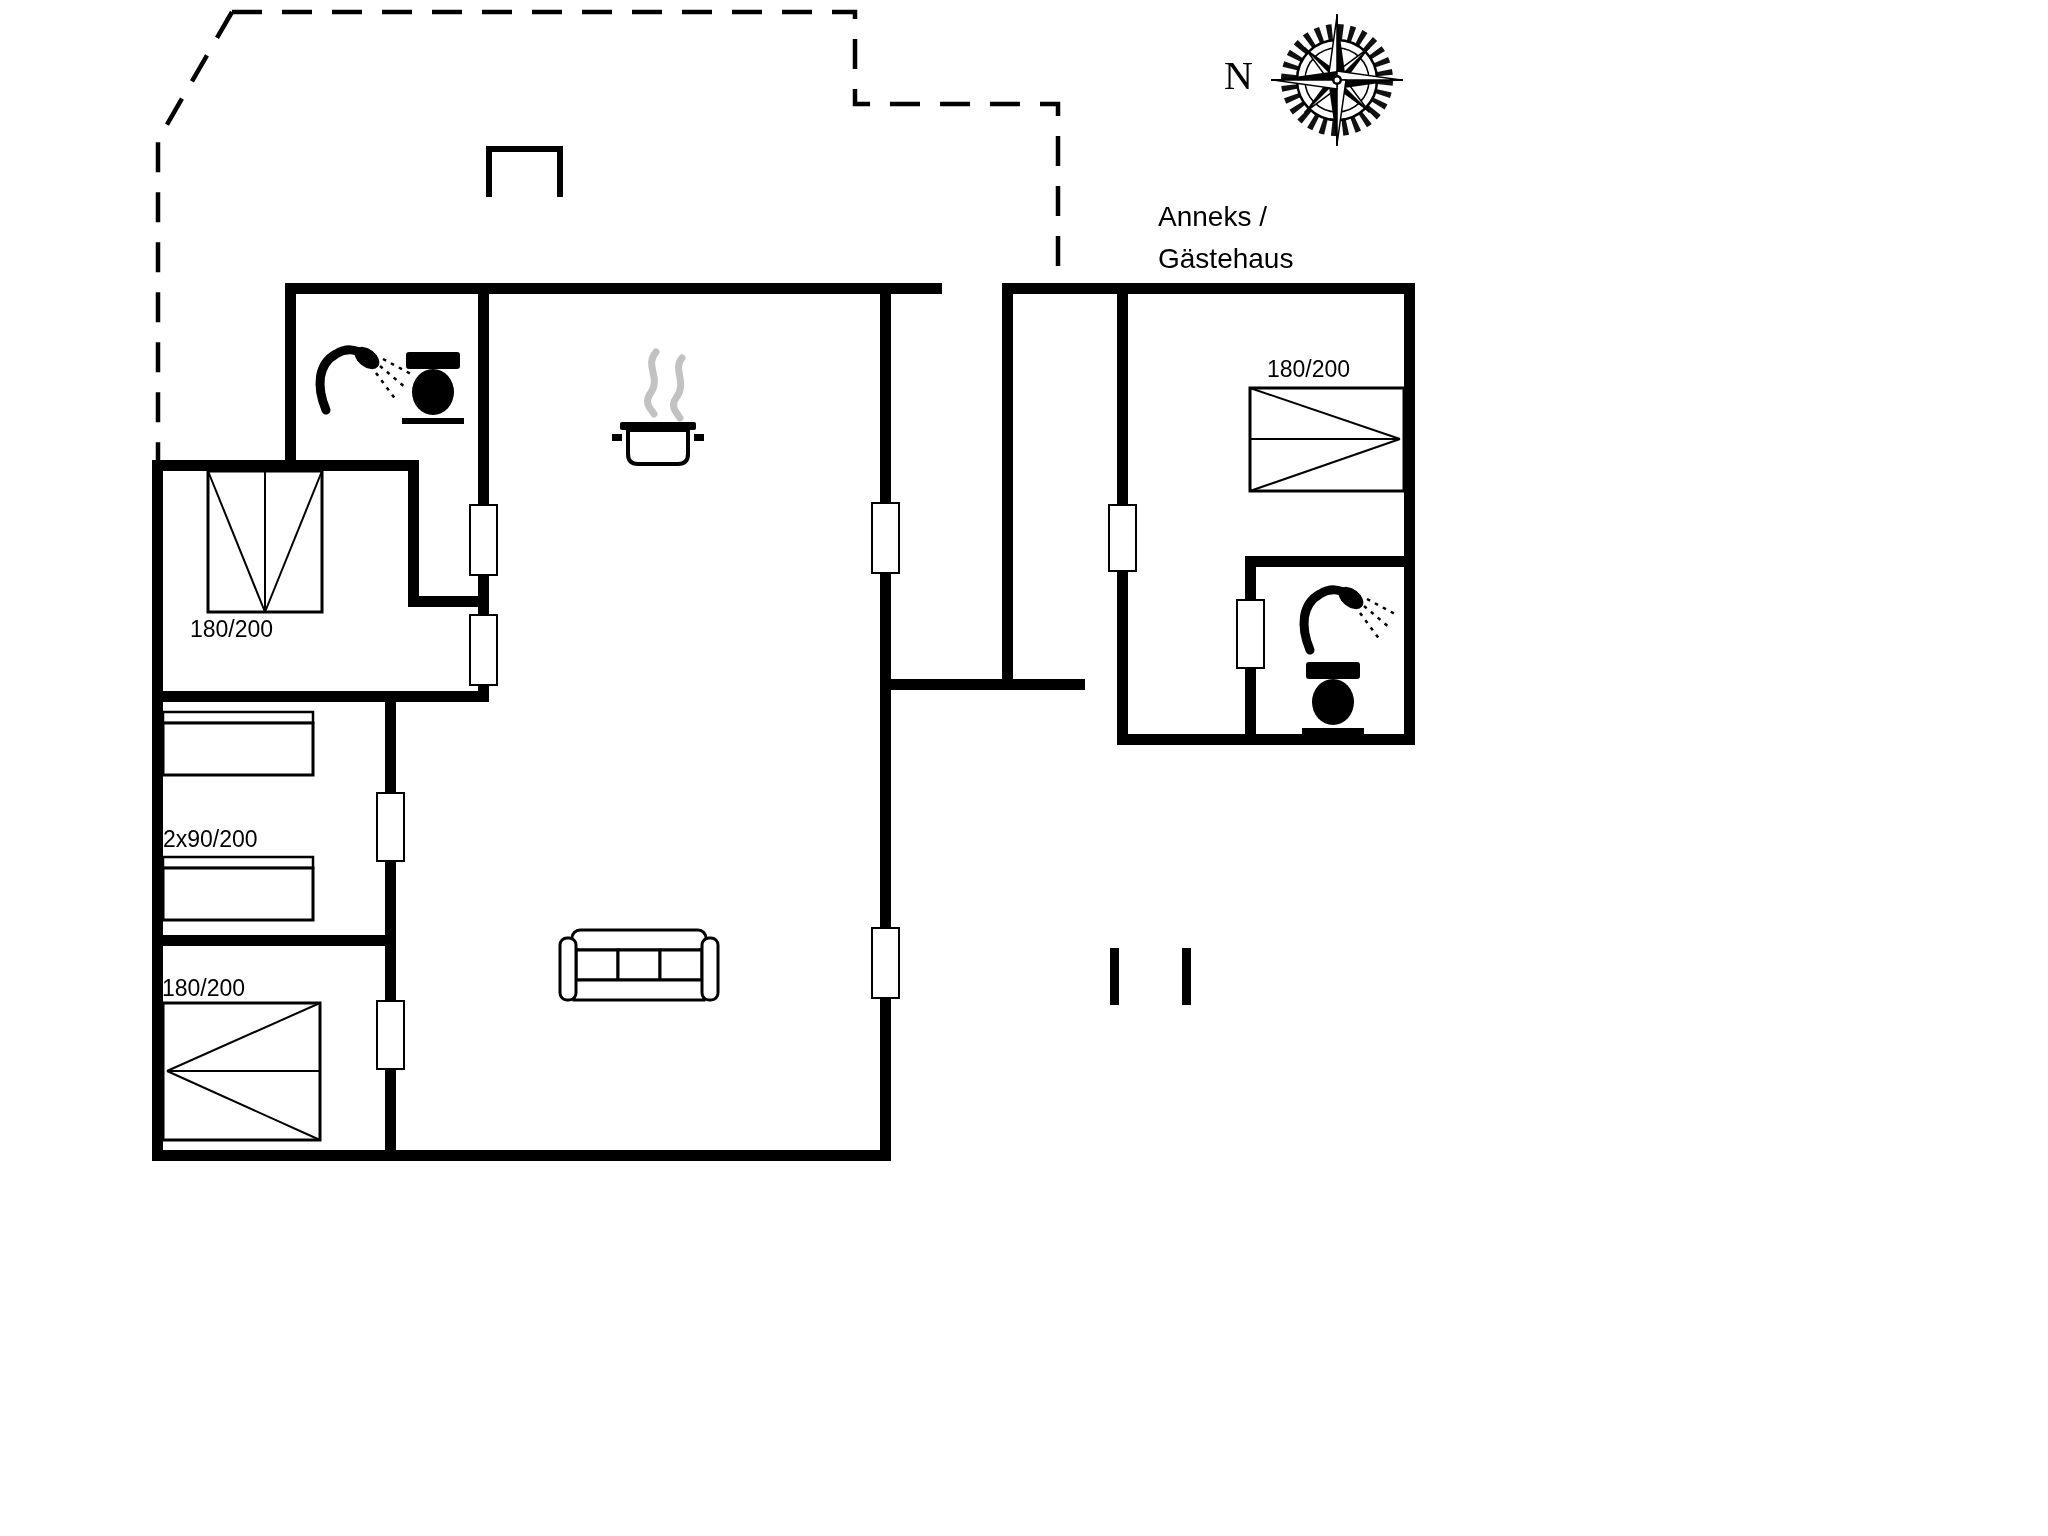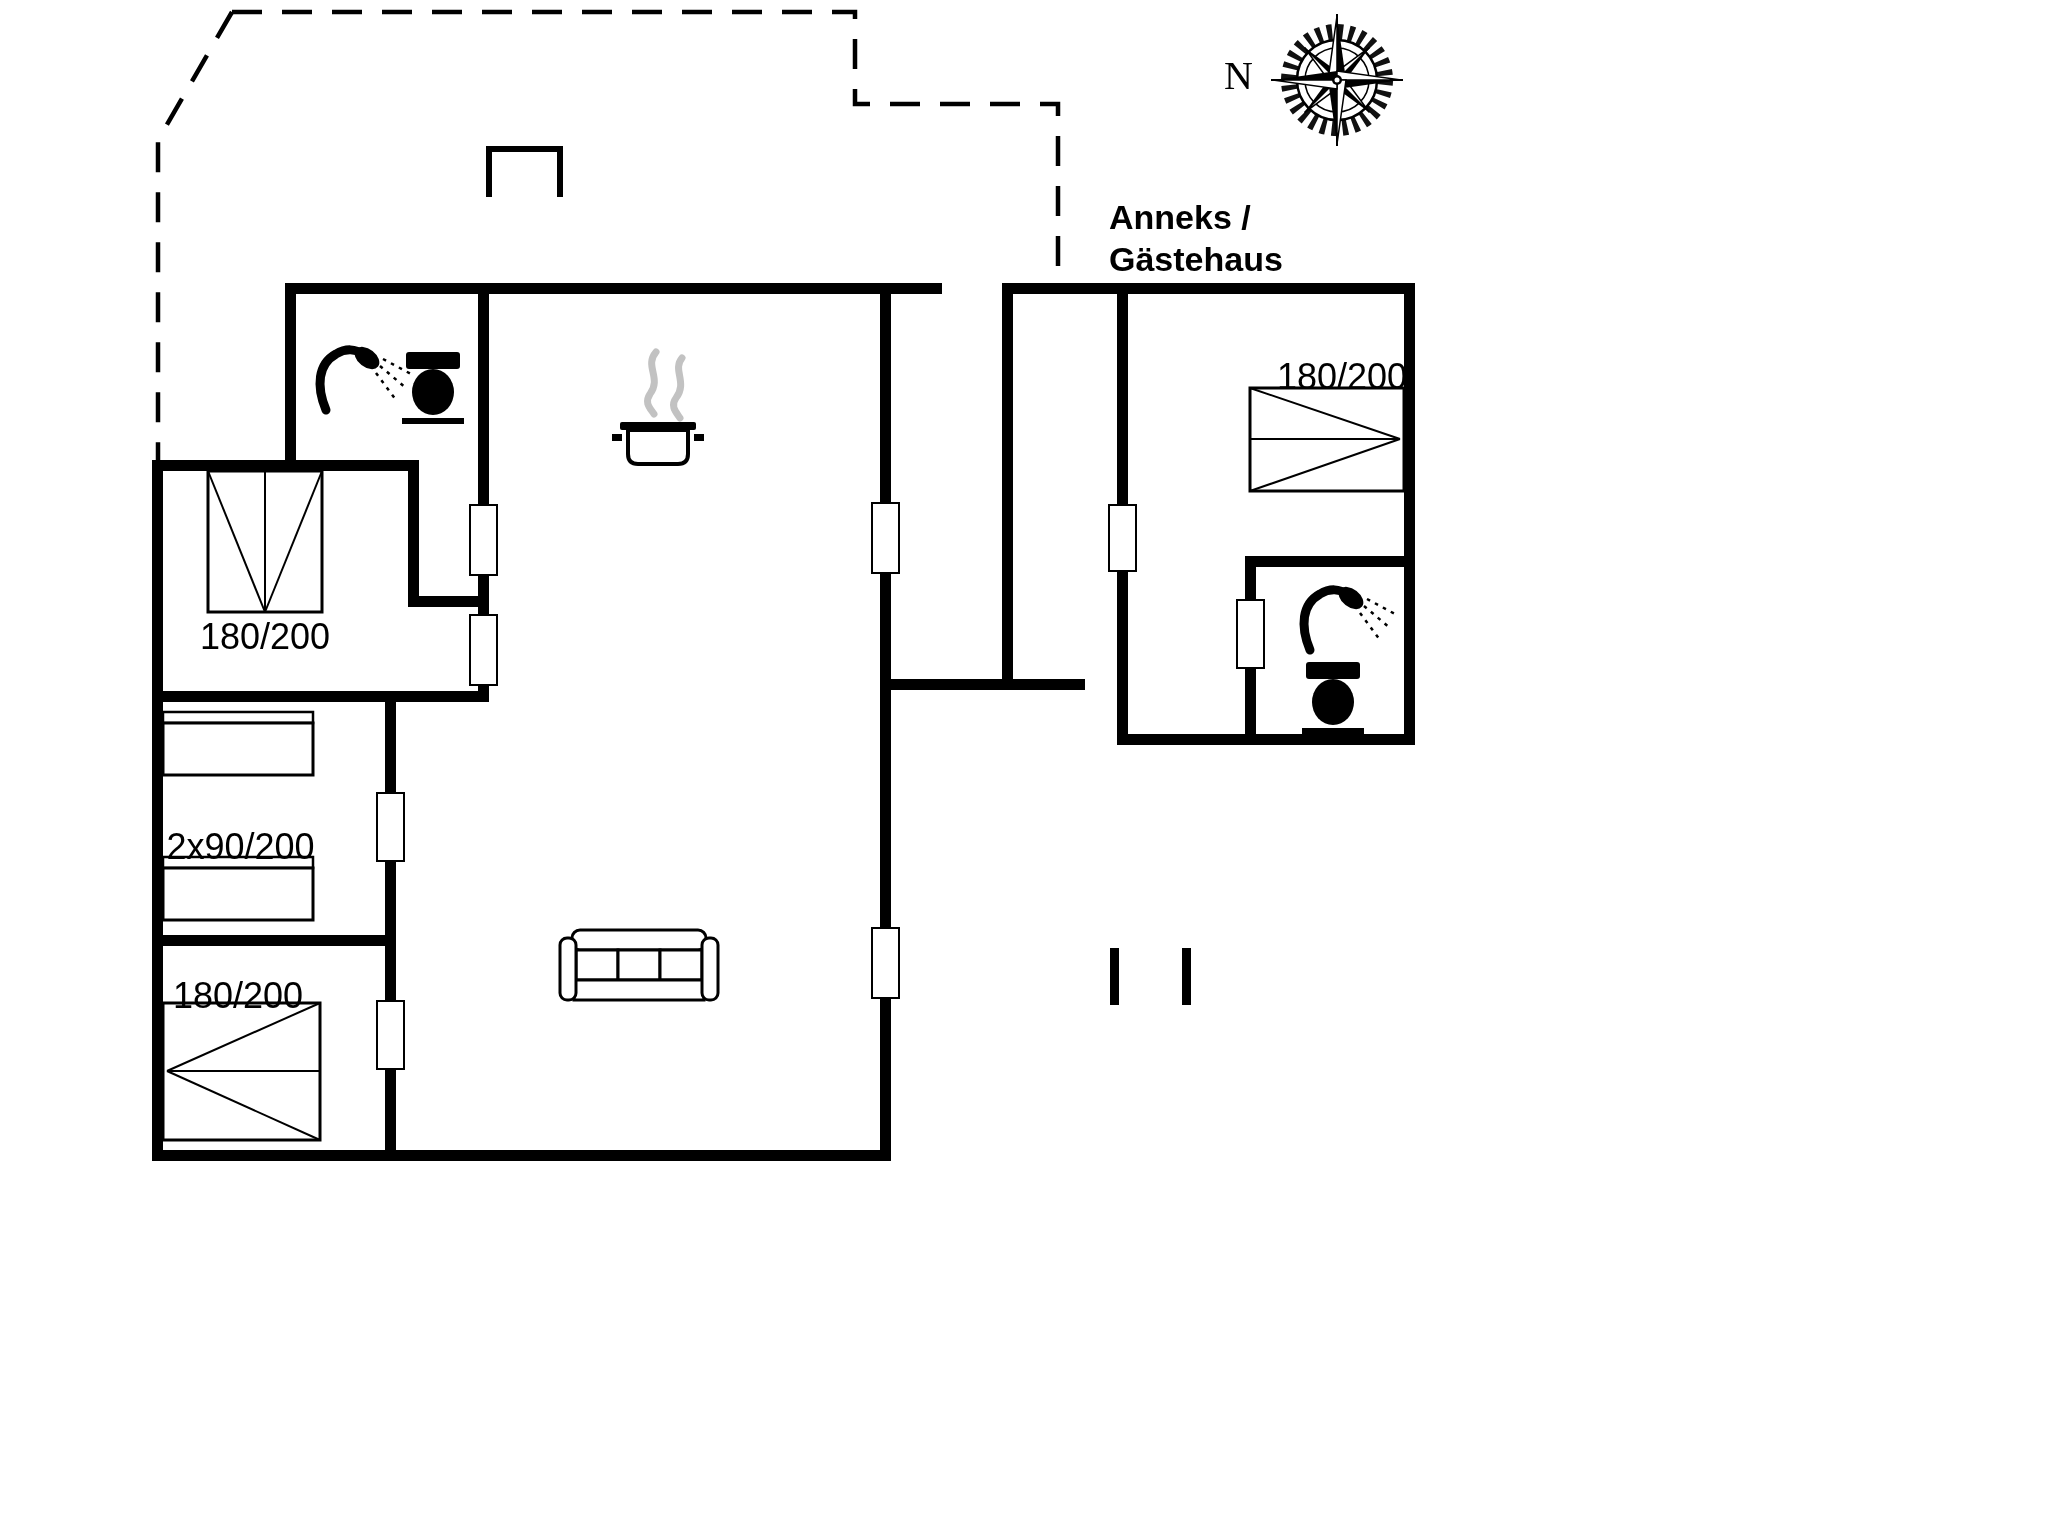--- a/index.html
+++ b/index.html
@@ -1,20 +1,20 @@
 <!DOCTYPE html>
 <html><head>
 <meta charset="utf-8">
 <style>
   html,body{margin:0;padding:0;background:#fff;}
   .plan{position:relative;width:2048px;height:1536px;background:#fff;
         font-family:"Liberation Sans",sans-serif;color:#000;overflow:hidden;}
   .plan svg{position:absolute;left:0;top:0;}
-  .lbl{position:absolute;font-size:36px;text-align:center;white-space:nowrap;}
-  .annex-title{position:absolute;left:1109px;top:196px;font-size:34px;line-height:42px;font-weight:bold;}
+  .lbl{position:absolute;font-size:23px;text-align:left;white-space:nowrap;}
+  .annex-title{position:absolute;left:1158px;top:196px;font-size:28px;line-height:42px;}
   .north{position:absolute;left:1224px;top:52px;font-size:40px;
          font-family:"Liberation Serif",serif;}
 </style>
 </head>
 <body>
 
 <div class="plan">
 
 <svg width="2048" height="1536" viewBox="0 0 2048 1536">
   <defs>

